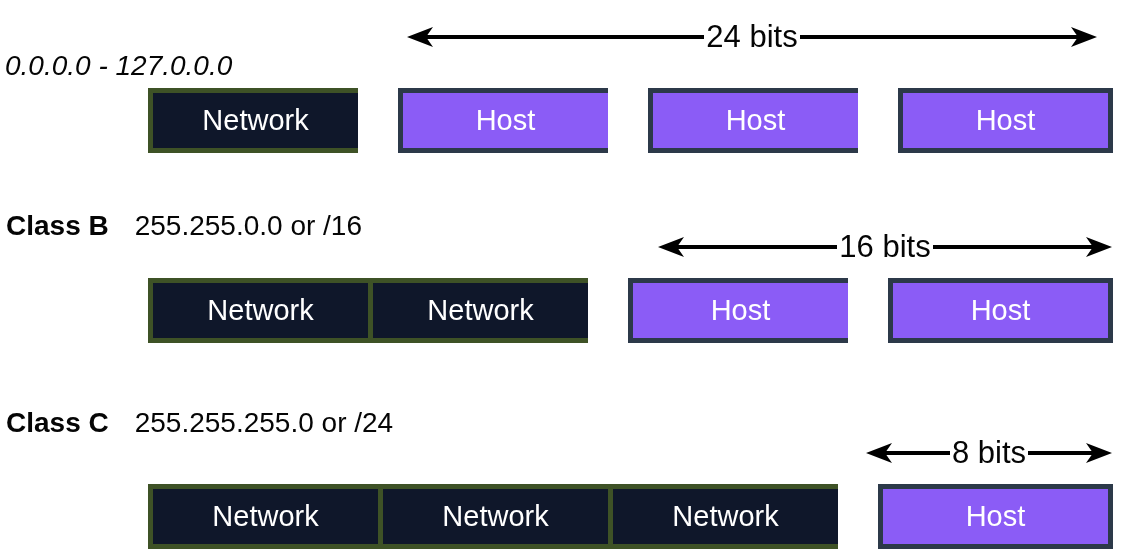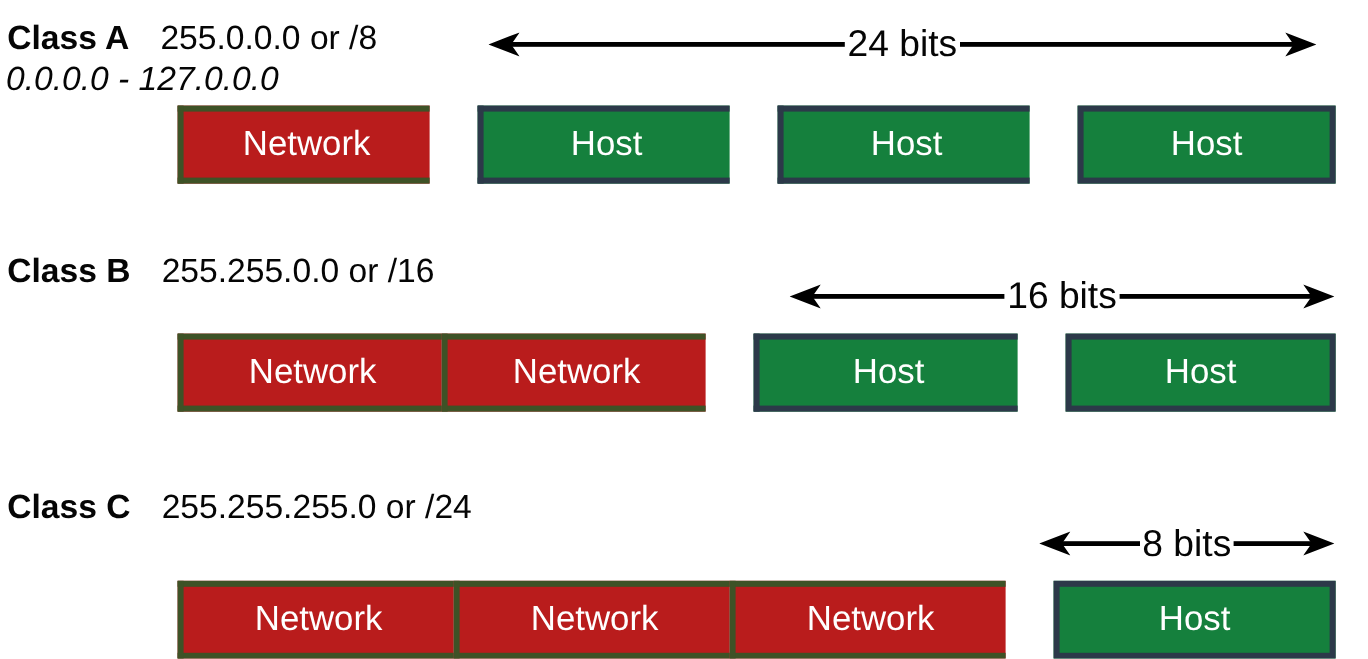--- a/index.html
+++ b/index.html
@@ -42,31 +42,28 @@
     position:absolute;left:148px;width:965px;height:65px;
     display:flex;box-sizing:border-box;
   }
   .cell{
     flex:1 1 0;box-sizing:border-box;
     display:flex;align-items:center;justify-content:center;
     font-size:29px;color:#ffffff;
     border-style:solid;border-width:5px 0 5px 5px;
   }
   .cell:last-child{border-right-width:5px;}
-  .cell.network{background:#b91c1c;border-color:#3e5226;}
-  .cell.host{background:#15803d;border-color:#2c3949;margin-left:40px;}
+  .cell.network{background:#0f172a;border-color:#3e5226;}
+  .cell.host{background:#8b5cf6;border-color:#2c3949;margin-left:40px;}
 </style>
 </head>
 <body>
 
 <div id="stage">
 
-  <div class="hdr" style="top:16px;">
-    <span class="cls">Class A</span><span class="mask">255.0.0.0 or /8</span>
-  </div>
   <div class="range" style="top:50px;">0.0.0.0 - 127.0.0.0</div>
 
   <div class="arrow" style="left:407px;width:690px;top:23px;">
     <svg class="head" width="26" height="24" viewBox="0 0 26 24">
         <polygon points="26,2 0,12 26,22 19,12" fill="#000"></polygon>
       </svg>
     <div class="shaft l"></div>
     <span class="bits">24 bits</span>
     <div class="shaft r"></div>
     <svg class="head" width="26" height="24" viewBox="0 0 26 24">

